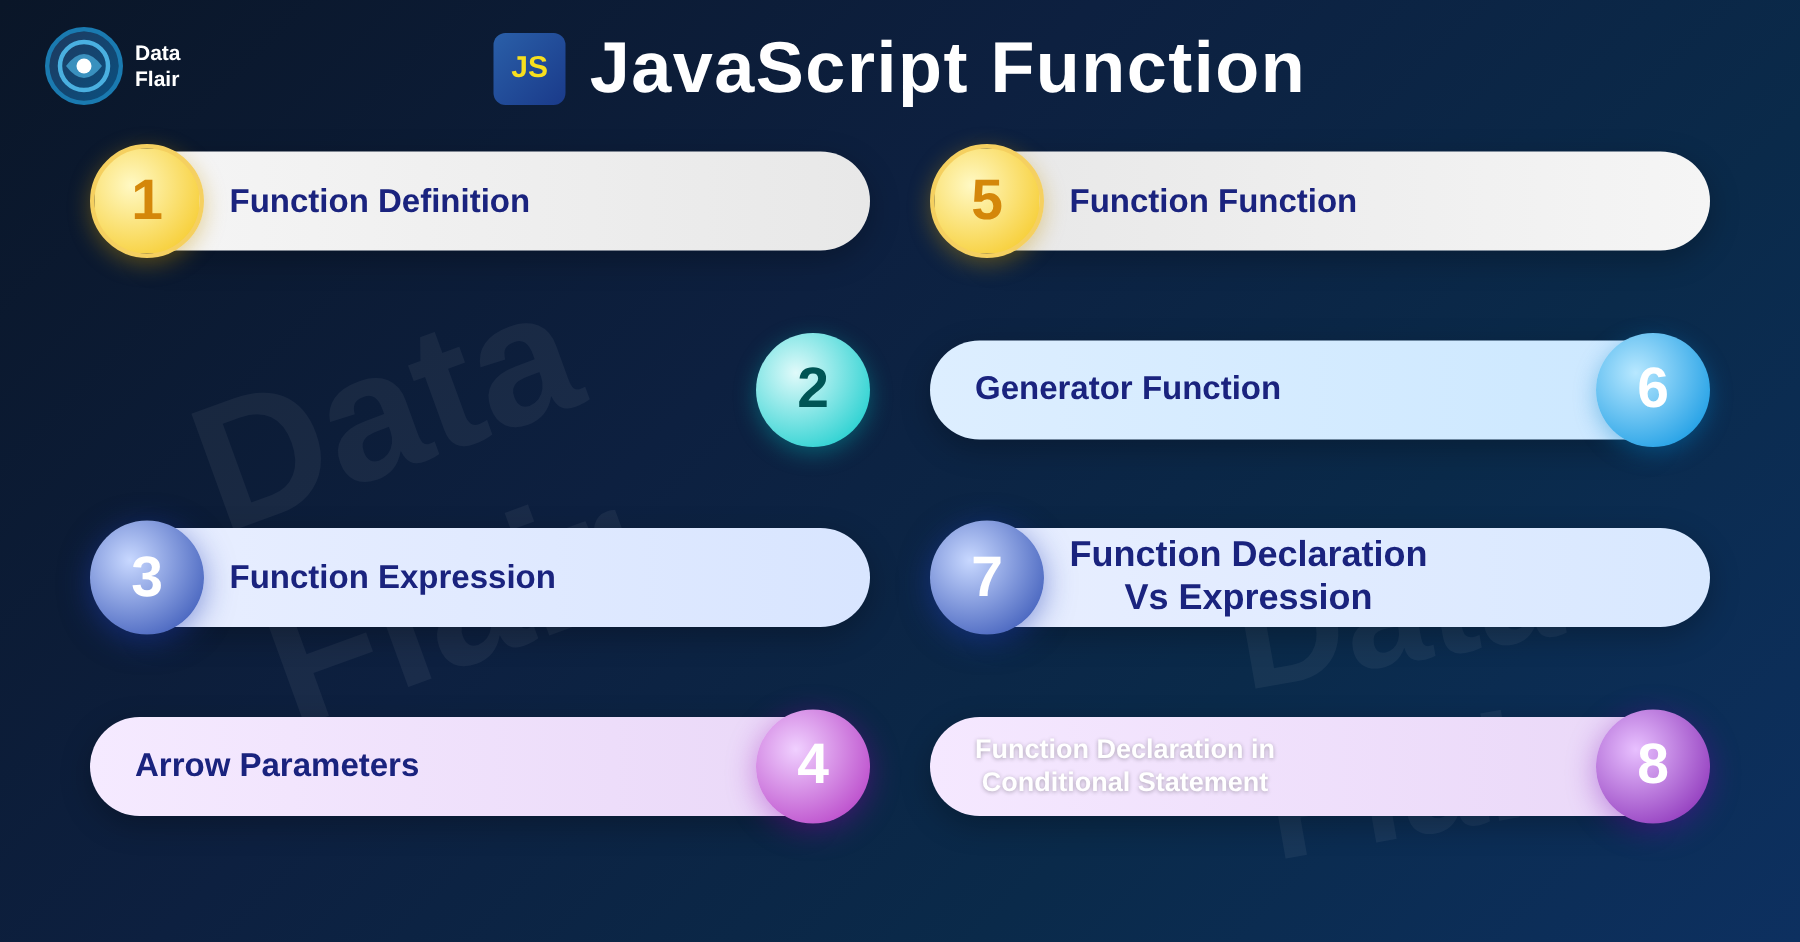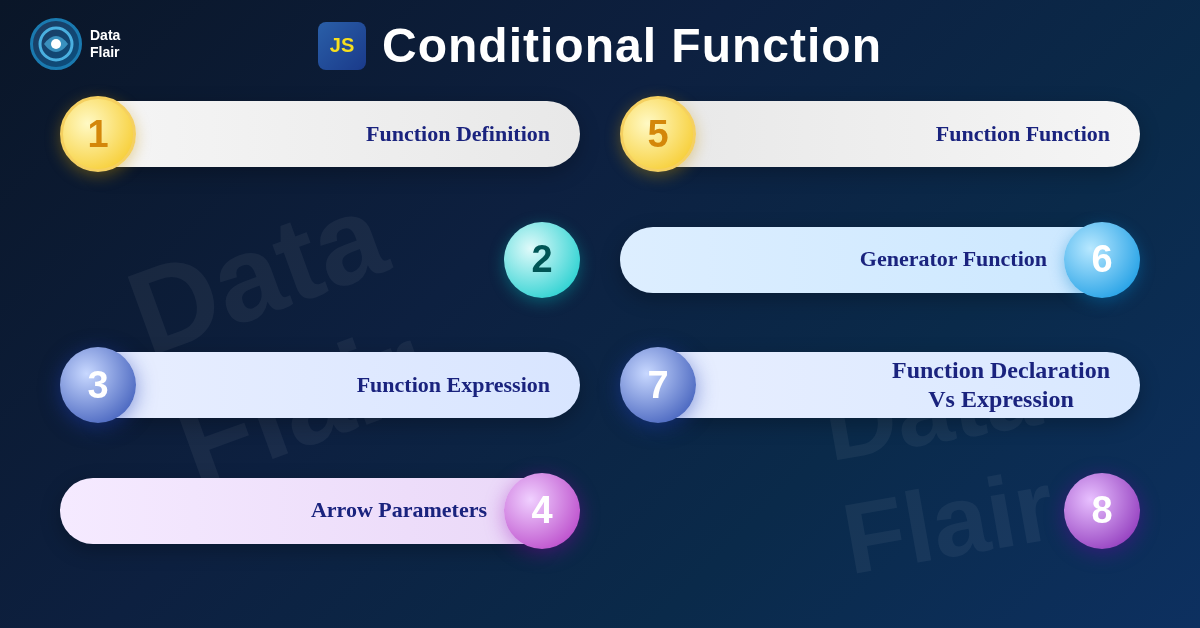--- a/index.html
+++ b/index.html
@@ -126,25 +126,24 @@
       background: radial-gradient(circle at 35% 35%, #ffffff, #e0e8f0);
       border: 3px solid rgba(255,255,255,0.8);
     }
 
     
     .card-body {
       flex: 1;
       border-radius: 50px;
       display: flex;
       align-items: center;
-      justify-content: flex-end;
+      justify-content: flex-start;
       height: 66px;
       padding: 0 30px;
       position: relative;
-      font-family: Liberation Serif, serif;
     }
 
     .card-text {
       font-size: 22px;
       font-weight: 700;
       color: #1a237e;
       text-align: center;
       line-height: 1.2;
     }
 
@@ -284,21 +283,21 @@
       </svg>
     </div>
     <div class="logo-label">
       <div>Data</div>
       <div>Flair</div>
     </div>
   </div>
 
   <div class="js-badge"></div>
 
-  <h1 class="header-title">Conditional Function</h1>
+  <h1 class="header-title">JavaScript Function</h1>
 </div>
 
 <div class="wm1">Data<br>Flair</div>
 <div class="wm2">Data<br>Flair</div>
 
 <div class="grid">
 
   <div class="card card-1">
     <div class="num-circle white-bg" style="background: radial-gradient(circle at 35% 35%, #fff9c4, #f5c518); color: #d4870a; font-size:38px; font-weight:900; box-shadow: 0 4px 15px rgba(200,150,0,0.4);">1</div>
     <div class="card-body shadow-card">
@@ -340,15 +339,18 @@
 
   <div class="card card-4 reverse">
     <div class="num-circle" style="background: radial-gradient(circle at 35% 35%, #f0d0ff, #b030c0); color: #fff; font-size:38px; font-weight:900; box-shadow: 0 4px 20px rgba(150,0,180,0.4);">4</div>
     <div class="card-body shadow-card" style="margin-right: -38px; padding-right: 55px; border-radius: 50px 0 0 50px; background: linear-gradient(90deg, #f5eaff, #ead8f8);">
       <span class="card-text">Arrow Parameters</span>
     </div>
   </div>
 
   <div class="card card-8 reverse">
     <div class="num-circle" style="background: radial-gradient(circle at 35% 35%, #e8c0ff, #8020b0); color: #fff; font-size:38px; font-weight:900; box-shadow: 0 4px 20px rgba(120,0,180,0.4);">8</div>
+    <div class="card-body shadow-card" style="margin-right: -38px; padding-right: 55px; border-radius: 50px 0 0 50px; background: linear-gradient(90deg, #f5e8ff, #ead8f8);">
+      <span class="card-text" style="font-size:18px; color: #fff; text-shadow: 0 1px 3px rgba(0,0,0,0.3);">Function Declaration in<br>Conditional Statement</span>
+    </div>
   </div>
 
 </div>
 
 </body></html>

